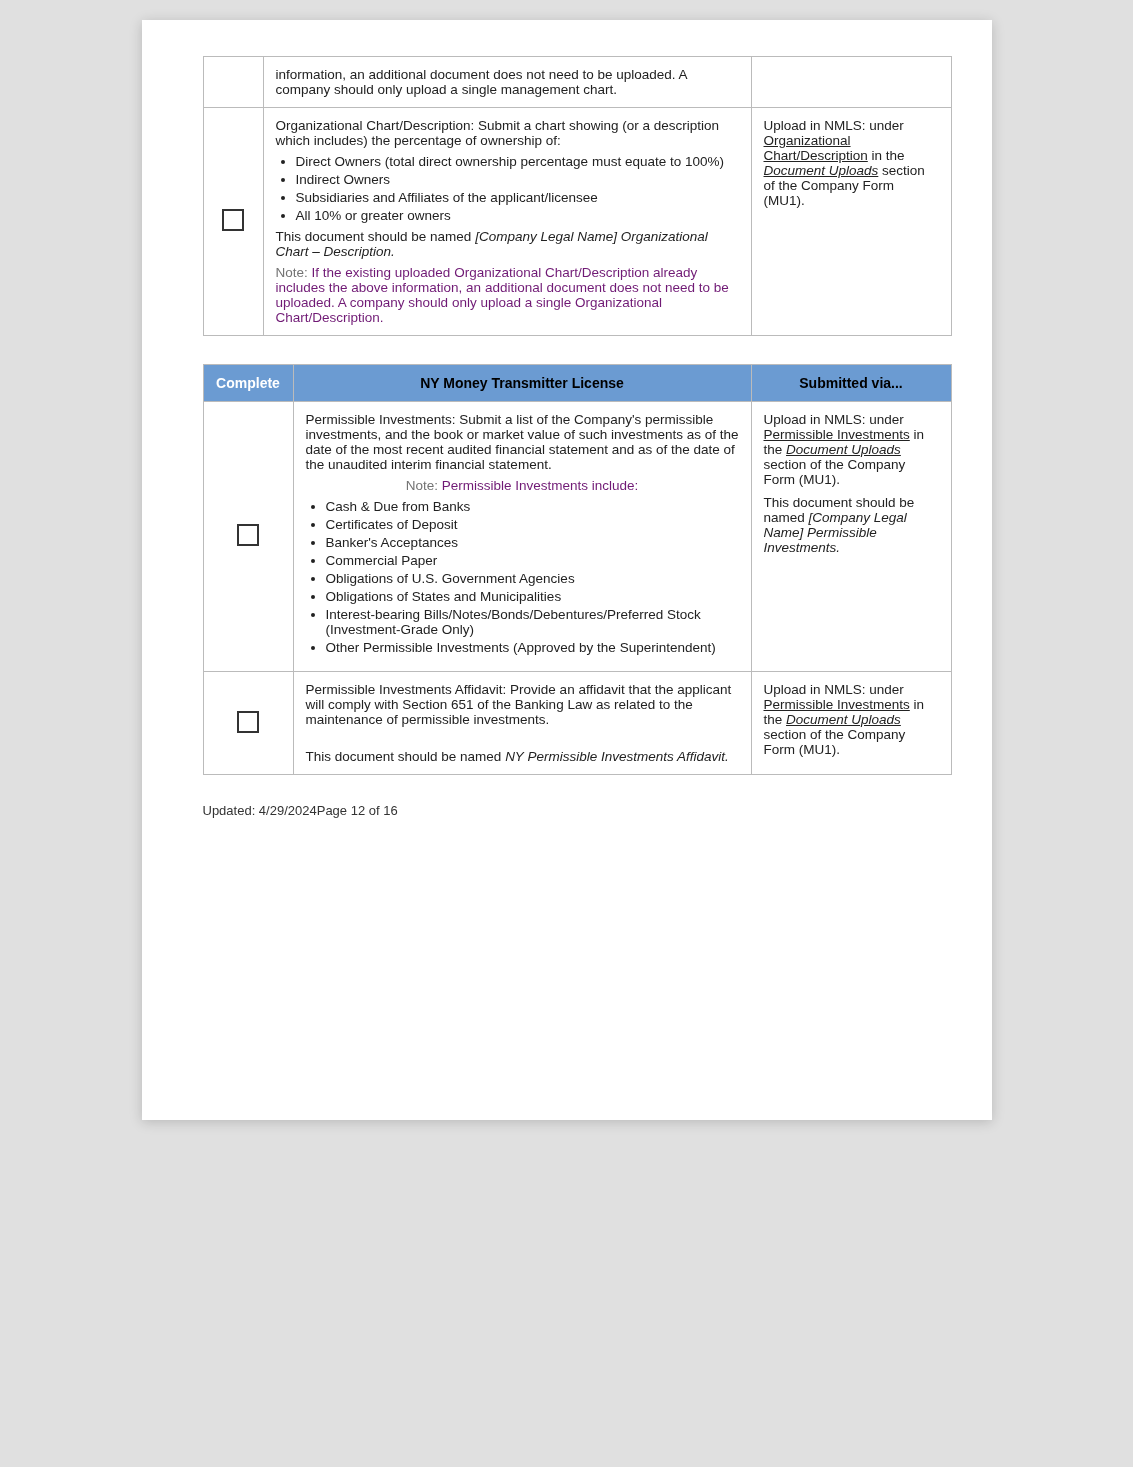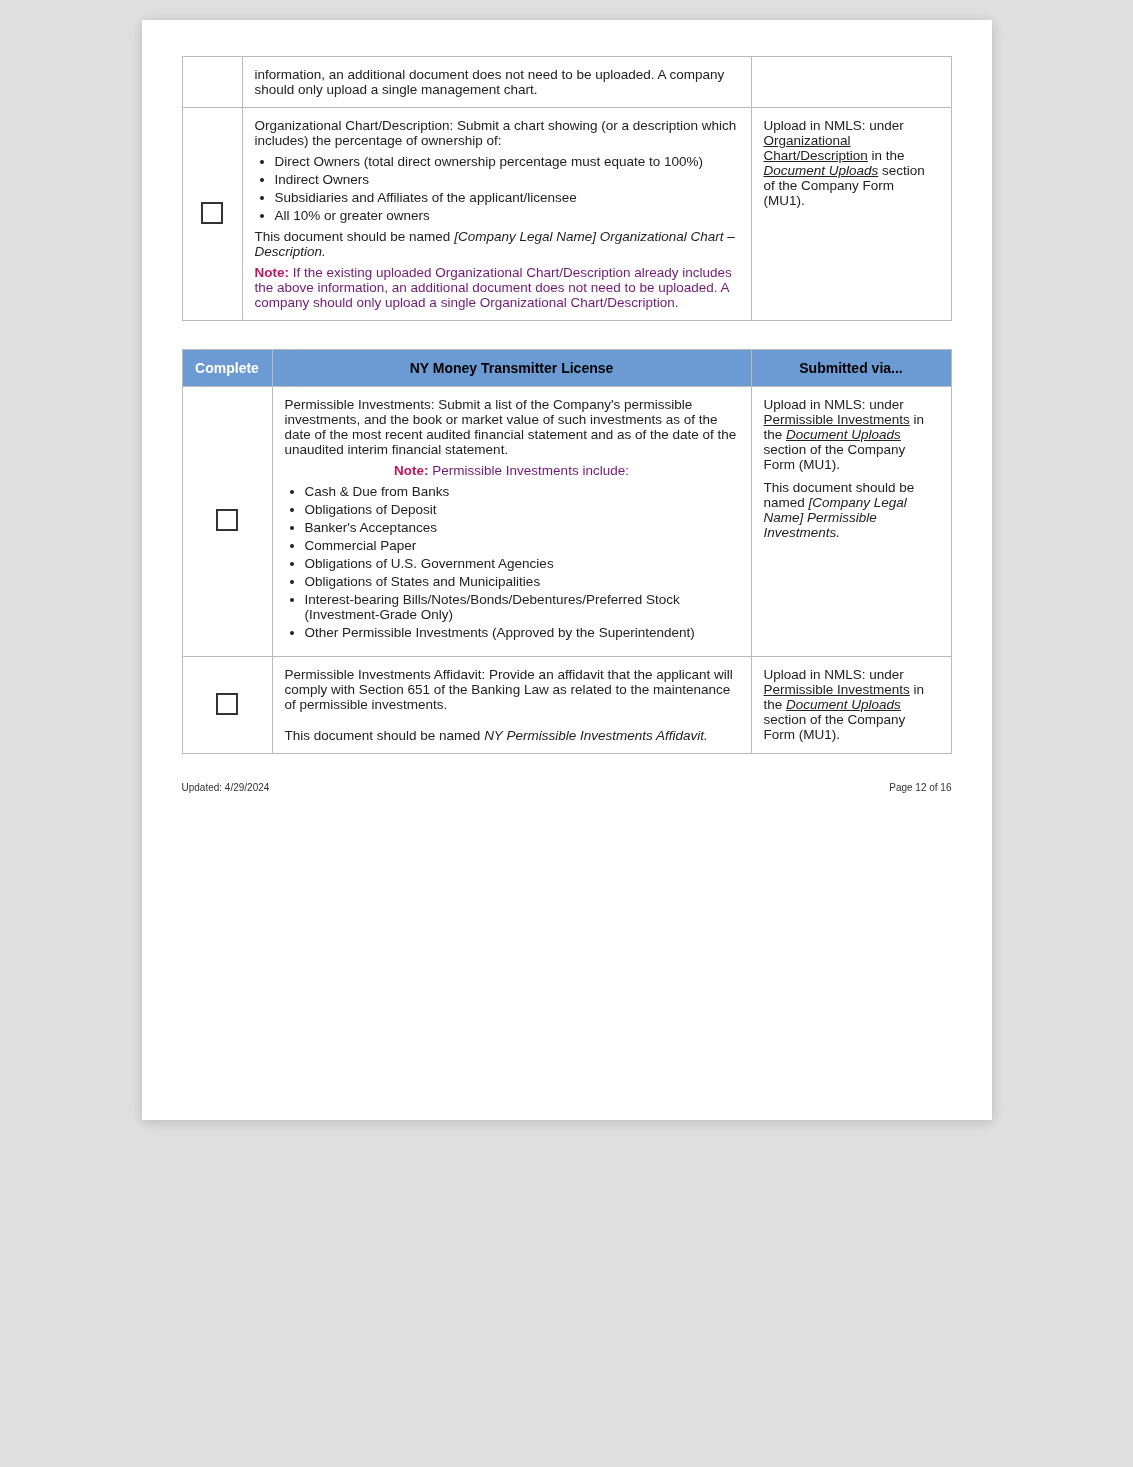--- a/index.html
+++ b/index.html
@@ -9,21 +9,21 @@
       font-size: 13.5px;
       color: #222;
       display: flex;
       justify-content: center;
       padding: 20px;
     }
     .page {
       background: #fff;
       width: 850px;
       min-height: 1100px;
-      padding: 36px 40px 40px 40px;
+      padding: 36px 40px 40px 61px;
       box-shadow: 0 2px 12px rgba(0,0,0,0.18);
       position: relative;
     }
 
     
     .doc-table {
       width: 100%;
       border-collapse: collapse;
       margin-bottom: 28px;
     }
@@ -71,40 +71,39 @@
       height: 22px;
       border: 2px solid #333;
       background: #fff;
     }
 
     .note-text {
       color: #701a75;
       font-weight: normal;
     }
     .note-label {
-      font-weight: bold;
-      color: #be185d;
+      font-weight: normal;
+      color: #737373;
     }
 
     ul.doc-list {
       margin: 6px 0 6px 20px;
       padding: 0;
     }
     ul.doc-list li {
       margin-bottom: 3px;
     }
 
     .bold { font-weight: normal; }
     .italic { font-style: italic; text-align: center; }
     .underline { text-decoration: underline; }
 
     .footer {
       display: flex;
-      justify-content: space-between;
-      font-size: 10px;
+      font-size: 13px;
       color: #333;
     }
   </style>
 </head>
 <body>
 
 <div class="page">
 
   <table class="doc-table first-table">
     <colgroup>
@@ -173,21 +172,21 @@
         </td>
         <td>
           <p>
             <span class="bold">Permissible Investments:</span><span> Submit a list of the Company's permissible investments, and the book or market value of such investments as of the date of the most recent audited financial statement and as of the date of the unaudited interim financial statement.</span>
           </p>
           <p style="margin-top:6px;text-align:center;">
             <span class="note-label">Note:</span><span class="note-text"> Permissible Investments include:</span>
           </p>
           <ul class="doc-list">
             <li><span>Cash &amp; Due from Banks</span></li>
-            <li><span>Obligations of Deposit</span></li>
+            <li><span>Certificates of Deposit</span></li>
             <li><span>Banker's Acceptances</span></li>
             <li><span>Commercial Paper</span></li>
             <li><span>Obligations of U.S. Government Agencies</span></li>
             <li><span>Obligations of States and Municipalities</span></li>
             <li><span>Interest-bearing Bills/Notes/Bonds/Debentures/Preferred Stock (Investment-Grade Only)</span></li>
             <li><span>Other Permissible Investments (Approved by the Superintendent)</span></li>
           </ul>
         </td>
         <td class="action-cell">
           <p>
@@ -200,21 +199,21 @@
       </tr>
 
       <tr>
         <td class="checkbox-cell" style="text-align:center; vertical-align:middle;">
           <span class="checkbox-box"></span>
         </td>
         <td>
           <p>
             <span class="bold">Permissible Investments Affidavit:</span><span> Provide an affidavit that the applicant will comply with Section 651 of the Banking Law as related to the maintenance of permissible investments.</span>
           </p>
-          <p style="margin-top:16px;">
+          <p style="margin-top:22px;">
             <span>This document should be named </span><span class="italic">NY Permissible Investments Affidavit.</span>
           </p>
         </td>
         <td class="action-cell">
           <p>
             <span class="bold">Upload in NMLS:</span><span> under </span><span class="underline">Permissible Investments</span><span> in the </span><span class="italic underline">Document Uploads</span><span> section of the Company Form (MU1).</span>
           </p>
         </td>
       </tr>
     </tbody>

